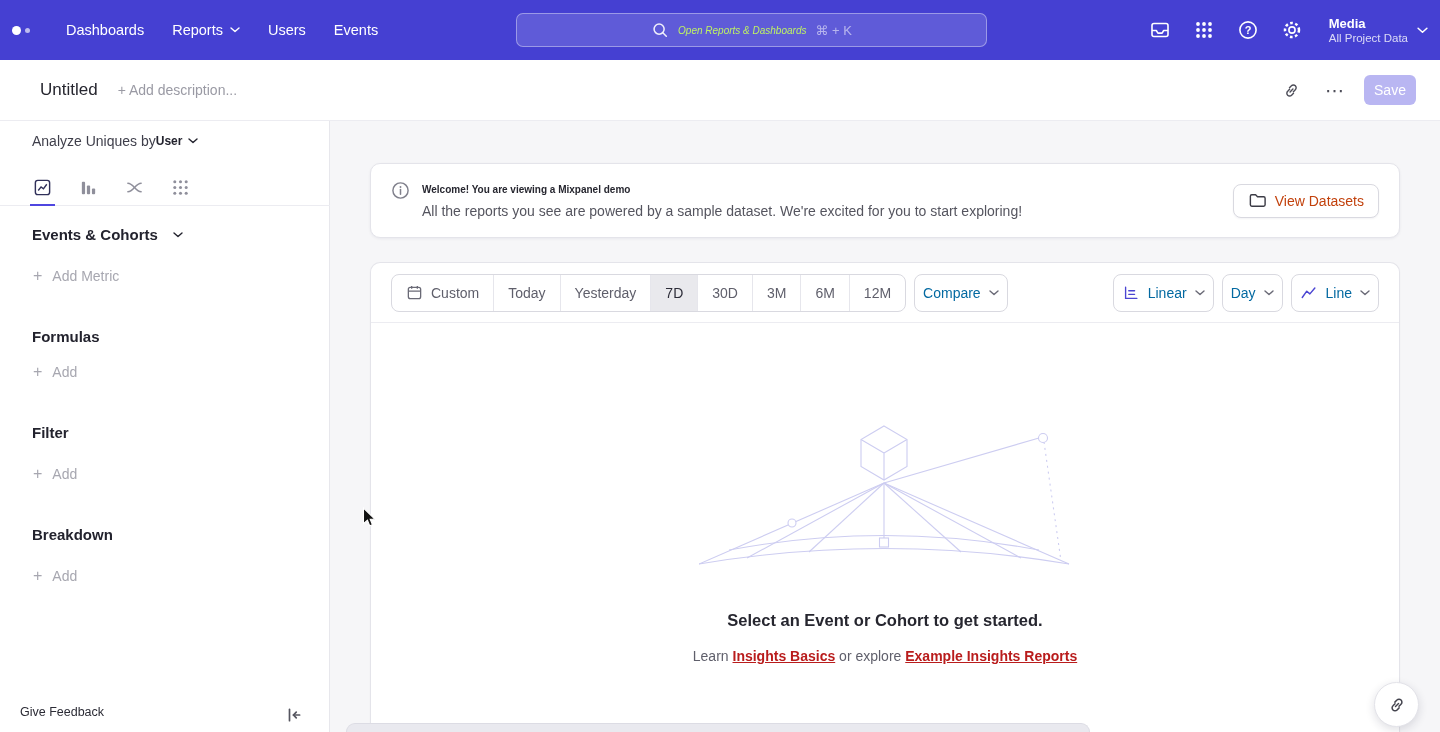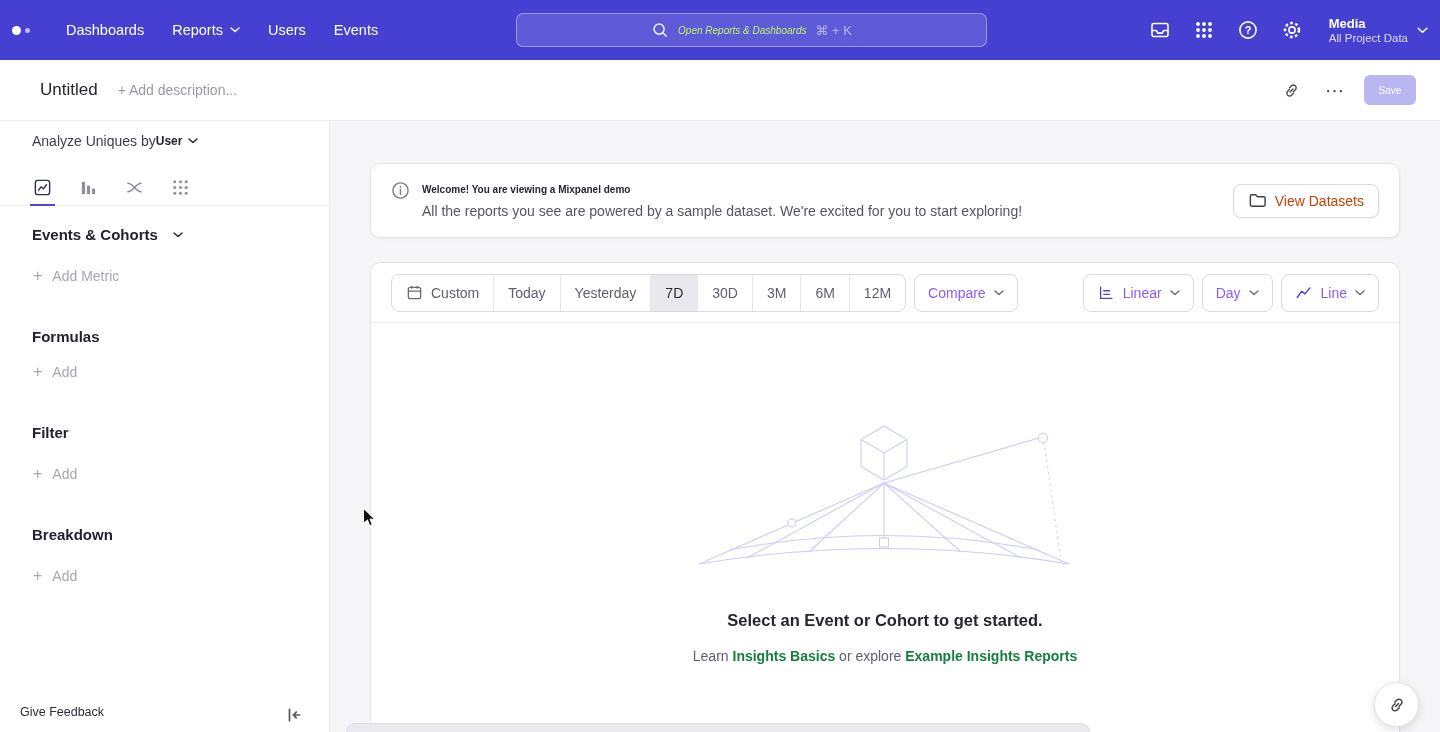--- a/index.html
+++ b/index.html
@@ -30,21 +30,21 @@
   
   .report-header { position:absolute; top:60px; left:0; width:1440px; height:61px; background:#fff;
                    border-bottom:1px solid #ececf1; display:flex; align-items:center; padding:0 24px; }
   .report-title { font-size:17px; font-weight:500; color:#26262f; margin-left:16px; cursor:text; }
   .report-desc { font-size:14px; color:#9a9aa4; margin-left:20px; cursor:text; }
   .header-actions { margin-left:auto; display:flex; align-items:center; gap:14px; }
   .icon-btn { width:30px; height:30px; display:flex; align-items:center; justify-content:center;
               border-radius:6px; color:#4d4d58; cursor:pointer; background:none; border:none; }
   .ellipsis { font-size:19px; letter-spacing:1px; color:#4d4d58; }
   .save-btn { width:52px; height:30px; border:none; border-radius:6px; background:#b9b6f2; color:#fff;
-              font-size:10px; font-weight:500; font-family:inherit; cursor:default; }
+              font-size:14px; font-weight:500; font-family:inherit; cursor:default; }
 
   
   .sidebar { position:absolute; top:121px; left:0; width:330px; height:611px; background:#fff;
              border-right:1px solid #e7e7ec; }
   .analyze { position:absolute; top:12px; left:32px; display:flex; align-items:center; }
   .analyze .lbl { font-size:14px; color:#3e3e4a; }
   .analyze .val { display:flex; align-items:center; gap:6px; font-size:12px; font-weight:600; color:#23232e; cursor:pointer; }
   .tab-strip { position:absolute; top:48px; left:0; width:330px; height:37px; border-bottom:1px solid #ececf1;
                display:flex; align-items:center; gap:27px; padding:0 33px; }
   .tab { position:relative; height:100%; display:flex; align-items:center; cursor:pointer; color:#8f8f9b; }
@@ -76,34 +76,34 @@
   .chart-card { position:absolute; left:370px; top:262px; width:1030px; height:470px; background:#fff;
                 border:1px solid #e4e4ea; border-bottom:none; border-radius:10px 10px 0 0;
                 box-shadow:0 1px 2px rgba(25,25,60,.04); }
   .toolbar { height:60px; display:flex; align-items:center; padding:0 20px; border-bottom:1px solid #ececf1; }
   .segmented { display:flex; border:1px solid #d9d9e0; border-radius:8px; overflow:hidden; height:38px; }
   .seg { display:flex; align-items:center; gap:8px; padding:0 14px; font-size:14px; color:#5f5f6b;
          border-left:1px solid #e6e6ec; cursor:pointer; white-space:nowrap; }
   .seg:first-child { border-left:none; }
   .seg.selected { background:#e9e9ed; color:#2c2c38; font-weight:500; }
   .seg .cal { color:#6a6a76; }
-  .tb-btn { display:flex; align-items:center; gap:8px; height:38px; padding:0 13px; background:#fff;
-            border:1px solid #d9d9e0; border-radius:8px; font-size:14px; color:#8b5cf6; cursor:pointer;
+  .tb-btn { display:flex; align-items:center; gap:8px; height:38px; padding:0 8px; background:#fff;
+            border:1px solid #d9d9e0; border-radius:8px; font-size:14px; color:#0369a1; cursor:pointer;
             font-family:inherit; white-space:nowrap; }
   .tb-btn .chev { color:#6a6a76; }
   .tb-btn .tbicon { color:#4b45d2; }
   .tb-right { margin-left:auto; display:flex; align-items:flex-end; gap:8px; }
   .compare { margin-left:8px; }
 
   .illus { position:absolute; left:328px; top:160px; width:372px; height:152px; }
   .empty-title { position:absolute; top:348px; left:0; width:100%; text-align:center;
                  font-size:16.5px; font-weight:700; color:#26262f; }
   .empty-links { position:absolute; top:385px; left:0; width:100%; text-align:center;
                  font-size:14px; color:#5f5f6b; }
-  .elink { color:#15803d; font-weight:600; cursor:pointer; }
+  .elink { color:#b91c1c; font-weight:600; cursor:pointer;text-decoration:underline; }
 
   
   .fab { position:absolute; left:1374px; top:682px; width:45px; height:45px; border-radius:50%;
          background:#fff; border:1px solid #e3e3e9; box-shadow:0 3px 10px rgba(25,25,60,.14);
          display:flex; align-items:center; justify-content:center; color:#44444e; cursor:pointer; }
   .bottom-sheet { position:absolute; left:346px; top:723px; width:744px; height:9px;
                   background:#e9e9ef; border:1px solid #dcdce4; border-bottom:none;
                   border-radius:9px 9px 0 0; }
   .cursor { position:absolute; left:361px; top:507px; pointer-events:none; }
 </style>

